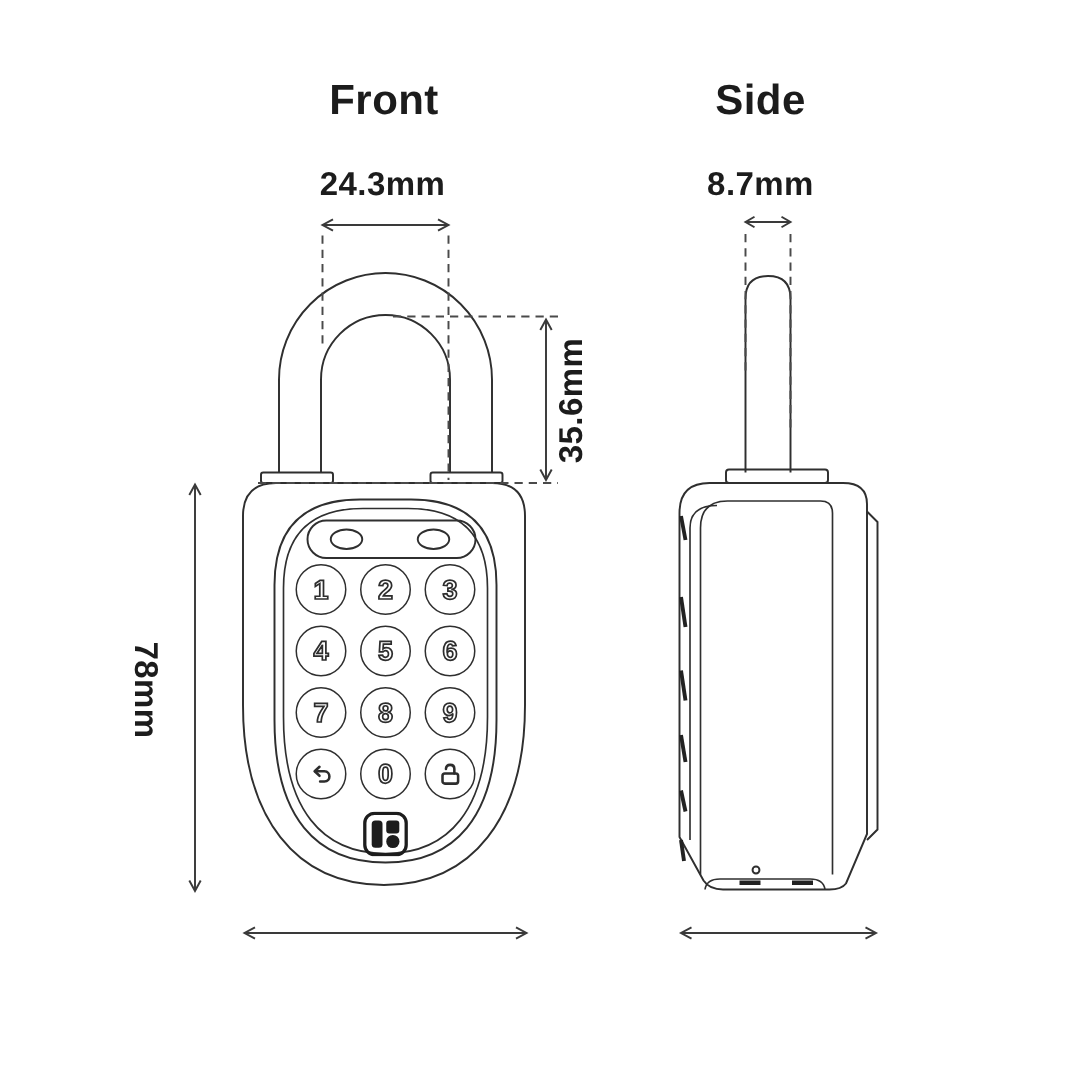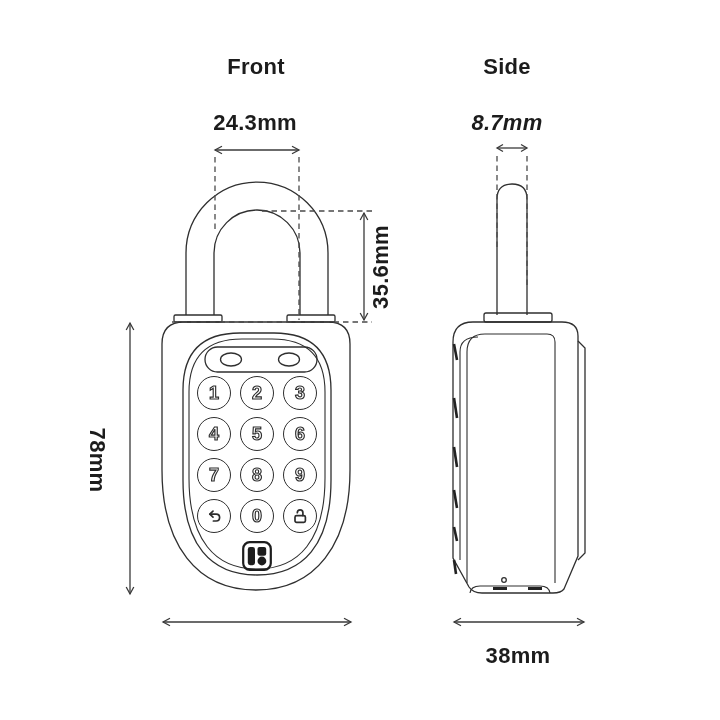--- a/index.html
+++ b/index.html
@@ -1,20 +1,20 @@
 <!DOCTYPE html>
 <html><head>
 <meta charset="utf-8">
 <style>
   html,body{margin:0;padding:0;background:#fff;}
   .stage{position:relative;width:720px;height:720px;background:#ffffff;overflow:hidden;
          font-family:"Liberation Sans","DejaVu Sans",sans-serif;color:#1c1c1c;}
   .stage svg.linework{position:absolute;left:0;top:0;}
   .label{position:absolute;font-weight:700;text-align:center;letter-spacing:.3px;white-space:nowrap;}
-  .view-title{font-size:22px;line-height:26px;}
+  .view-title{font-size:28px;line-height:26px;}
   .dim{font-size:22px;line-height:24px;}
   .rot-cw{transform:rotate(90deg);transform-origin:center;}
   .rot-ccw{transform:rotate(-90deg);transform-origin:center;}
   .key{position:absolute;width:34px;height:34px;border:1.6px solid #2f2f2f;border-radius:50%;
        box-sizing:border-box;display:flex;align-items:center;justify-content:center;}
   .key-digit{font-size:18px;font-weight:700;color:transparent;
              -webkit-text-stroke:1.15px #2d2d2d;line-height:1;}
   .key svg{display:block;}
   .logo{position:absolute;left:242px;top:541px;}
 </style>
@@ -114,22 +114,21 @@
     </g>
   </svg>
 
   <div class="label view-title" style="left:196px;top:54px;width:120px;">Front</div>
   <div class="label view-title" style="left:447px;top:54px;width:120px;text-align:center;">Side</div>
 
   <div class="label dim" style="left:195px;top:111px;width:120px;">24.3mm</div>
   <div class="label dim rot-ccw" style="left:321px;top:255px;width:120px;">35.6mm</div>
   <div class="label dim rot-cw" style="left:37px;top:448px;width:120px;">78mm</div>
 
-  <div class="label dim" style="left:447px;top:111px;width:120px;font-style:italic;">8.7mm</div>
-  <div class="label dim" style="left:458px;top:644px;width:120px;">38mm</div>
+  <div class="label dim" style="left:447px;top:111px;width:120px;">8.7mm</div>
 
   <div class="key" style="left:197px;top:376px;">
     <span class="key-digit">1</span>
     </div>
   <div class="key" style="left:240px;top:376px;">
     <span class="key-digit">2</span>
     </div>
   <div class="key" style="left:283px;top:376px;">
     <span class="key-digit">3</span>
     </div>

